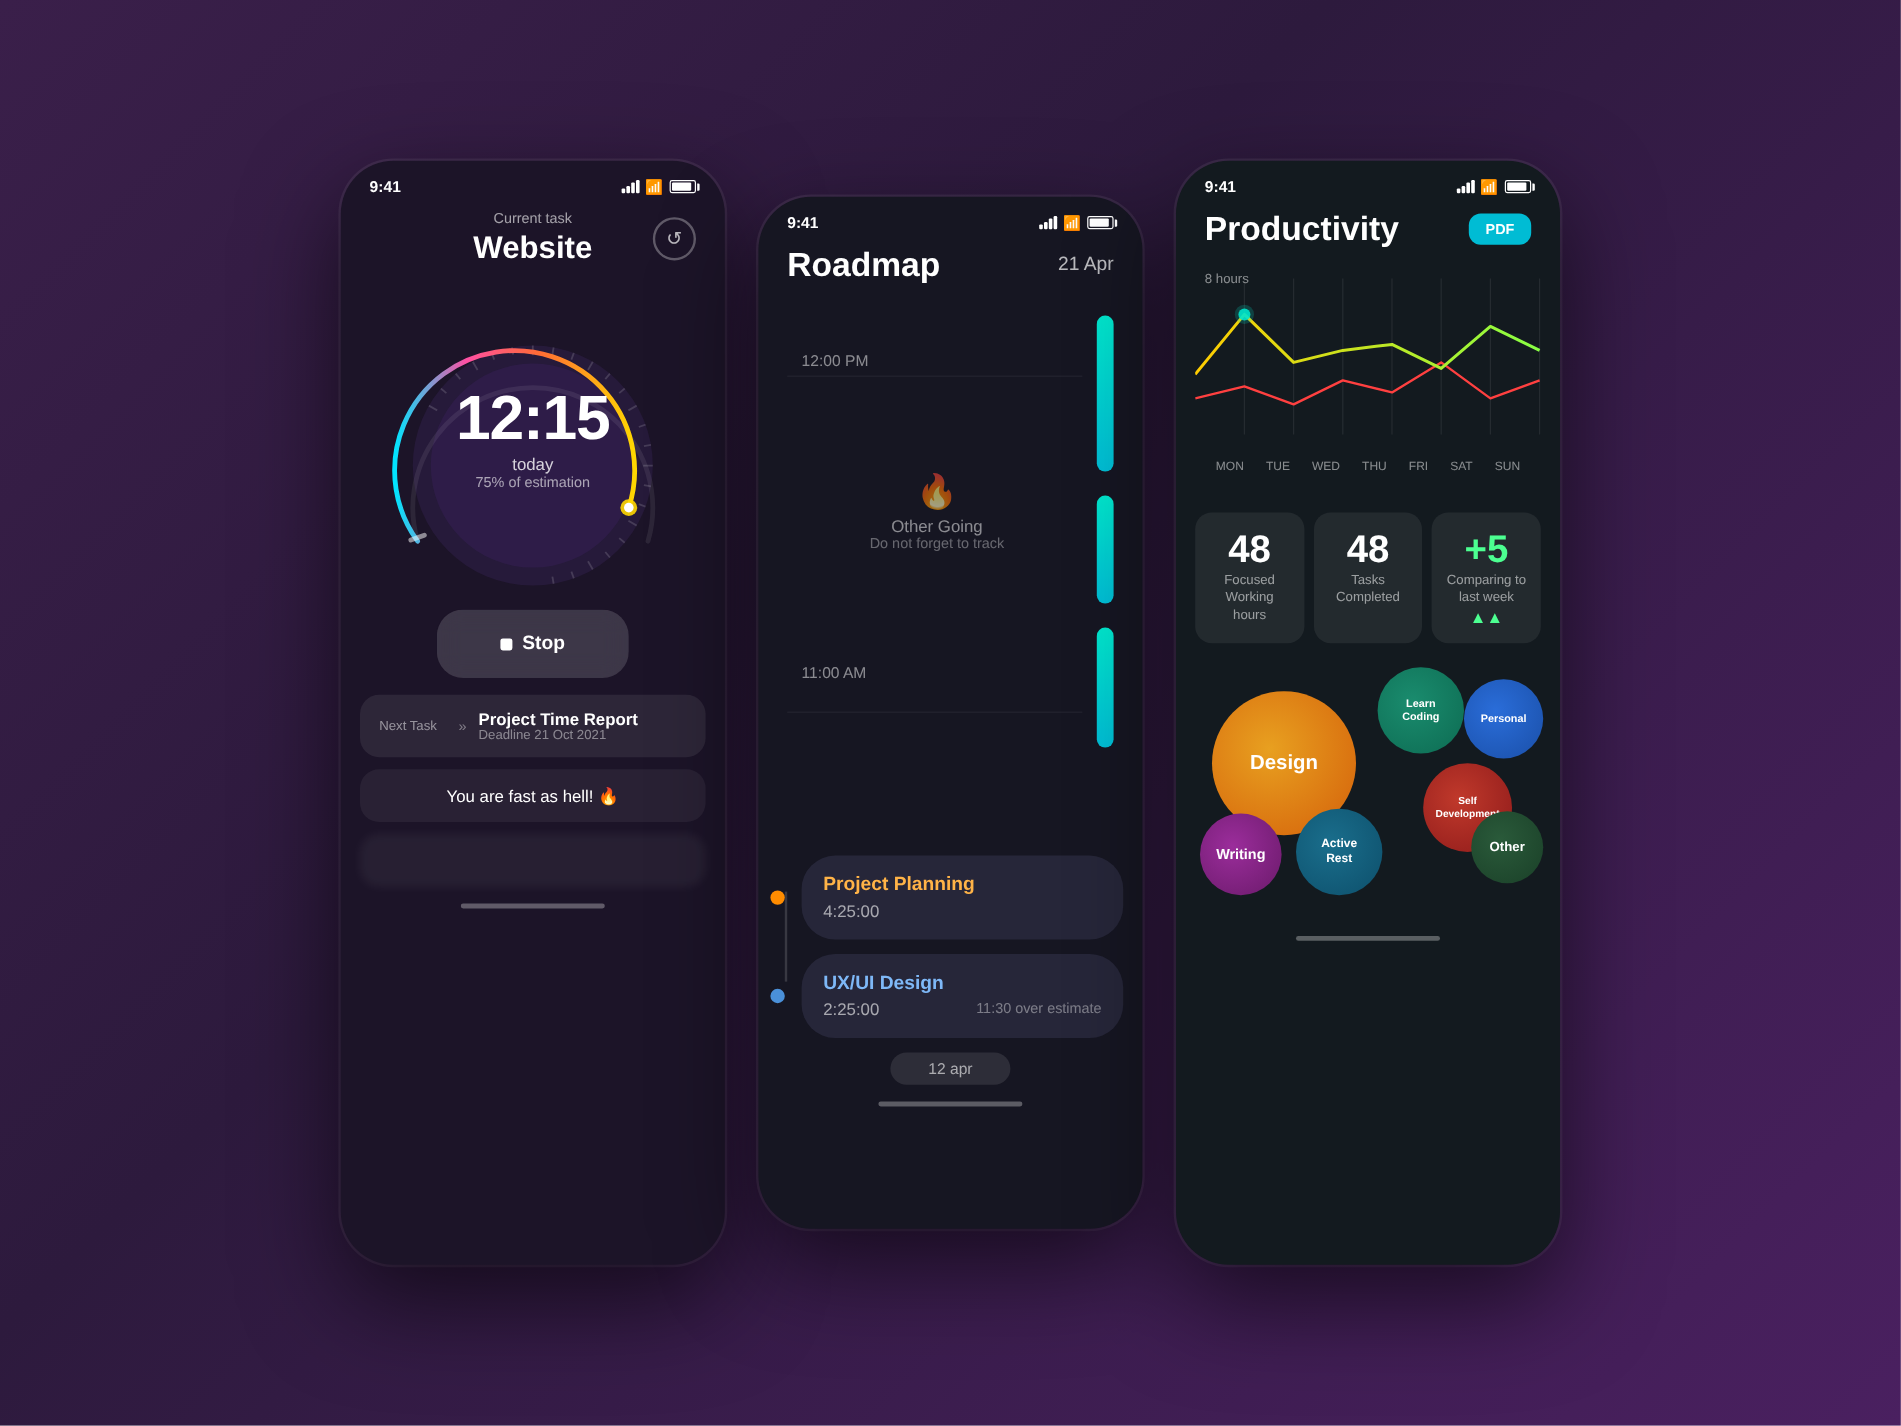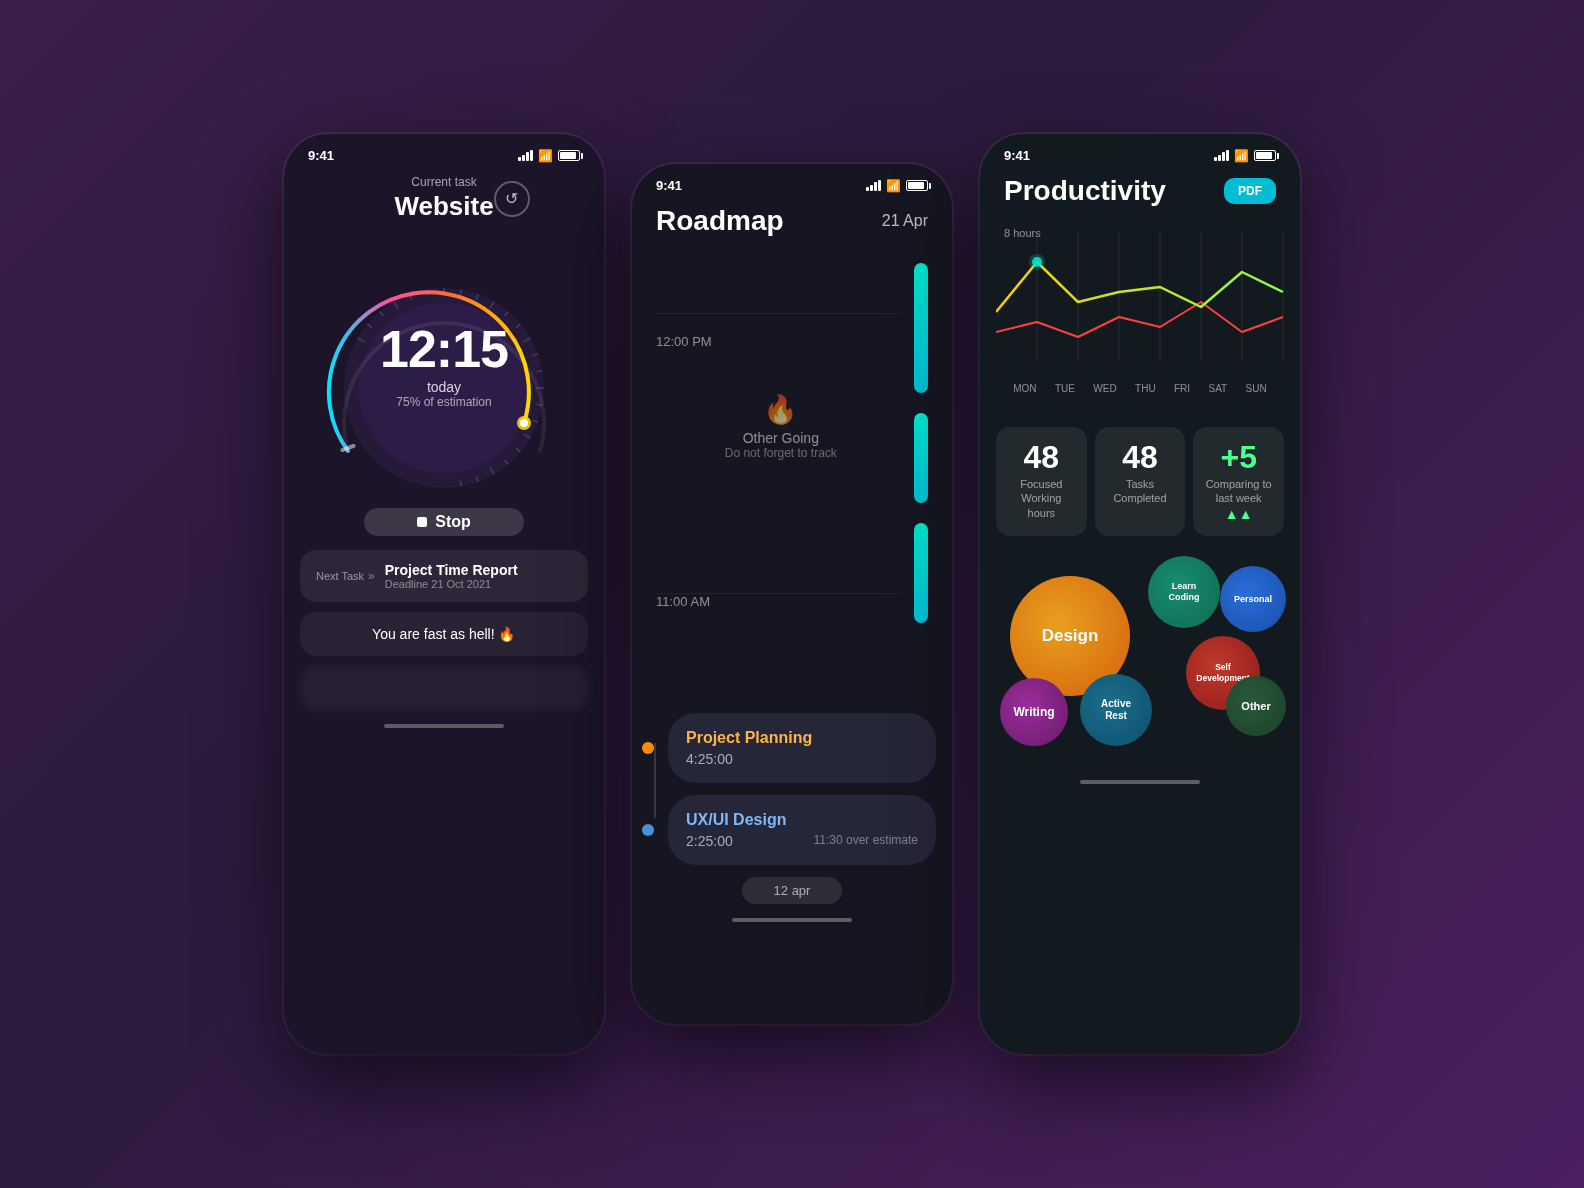--- a/index.html
+++ b/index.html
@@ -63,21 +63,21 @@
     .signal-bars span:nth-child(1) { height: 4px; }
     .signal-bars span:nth-child(2) { height: 6px; }
     .signal-bars span:nth-child(3) { height: 9px; }
     .signal-bars span:nth-child(4) { height: 11px; }
 
     
     .phone-1-content { padding: 0 0 20px; }
 
     .p1-header {
       display: flex;
-      justify-content: center;
+      justify-content: space-between;
       align-items: center;
       padding: 4px 24px 16px;
     }
     .p1-header-left {
       display: flex;
       flex-direction: column;
       align-items: center;
       gap: 2px;
     }
     .current-task-label {
@@ -132,21 +132,21 @@
       font-size: 12px;
     }
 
     .stop-btn {
       display: flex;
       align-items: center;
       justify-content: center;
       gap: 8px;
       margin: 10px auto;
       width: 160px;
-      height: 28px;
+      height: 57px;
       background: rgba(255,255,255,0.15);
       border-radius: 22px;
       color: white;
       font-size: 16px;
       font-weight: 600;
       cursor: pointer;
       border: none;
       backdrop-filter: blur(10px);
     }
     .stop-square {
@@ -160,21 +160,21 @@
       background: rgba(255,255,255,0.08);
       border-radius: 16px;
       padding: 12px 16px;
       display: flex;
       align-items: center;
       gap: 10px;
     }
     .next-task-label {
       display: flex;
       align-items: center;
-      gap: 4px;
+      gap: 18px;
       color: rgba(255,255,255,0.5);
       font-size: 11px;
       white-space: nowrap;
     }
     .chevrons { color: rgba(255,255,255,0.4); font-size: 12px; }
     .next-task-info { flex: 1; }
     .next-task-name {
       color: white;
       font-size: 14px;
       font-weight: 600;
@@ -232,22 +232,21 @@
     .timeline-area {
       position: relative;
       padding: 0 24px;
       height: 460px;
     }
 
     .time-label {
       color: rgba(255,255,255,0.5);
       font-size: 13px;
       position: absolute;
-      left: 24px;
-      margin-top: 41px;
+      left: 36px;
     }
 
     .teal-bar {
       position: absolute;
       right: 24px;
       width: 14px;
       border-radius: 7px;
       background: linear-gradient(180deg, #00e5cc, #00bcd4);
     }
     .teal-bar-1 { top: 10px; height: 130px; }

